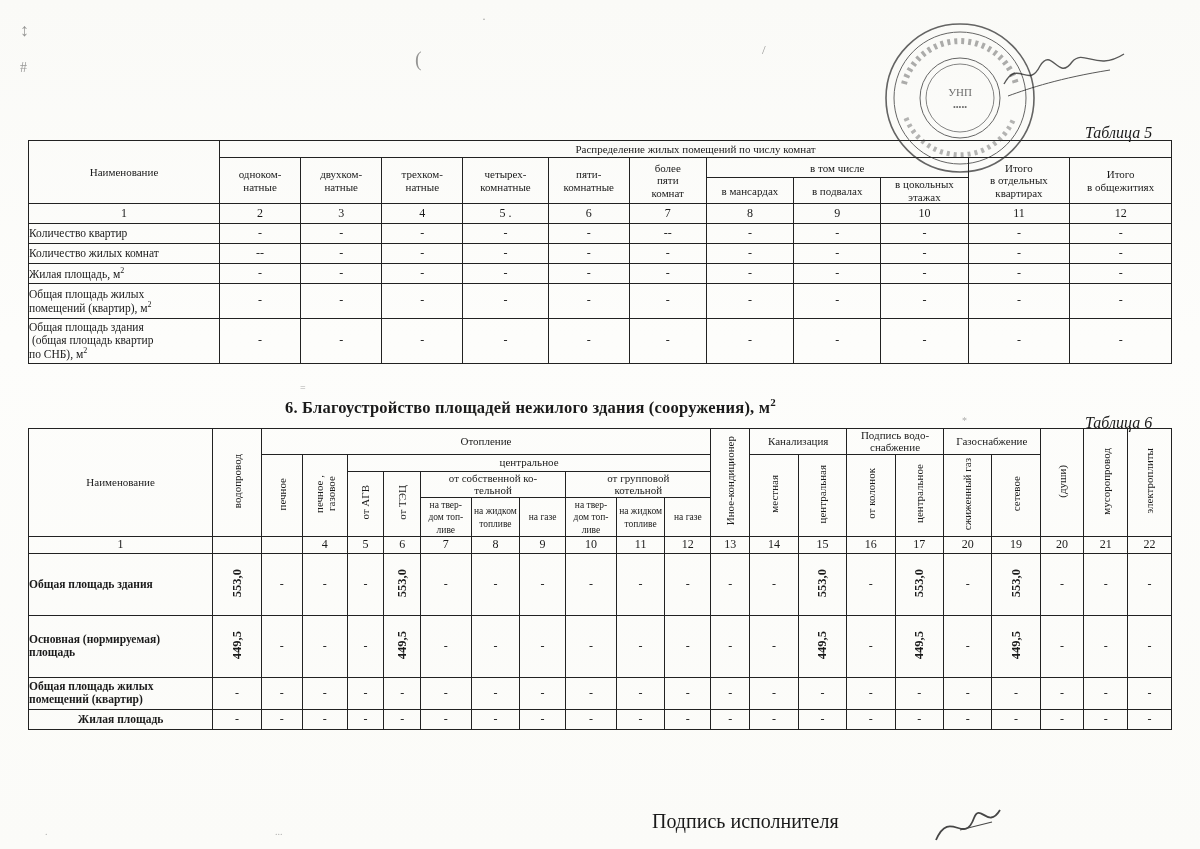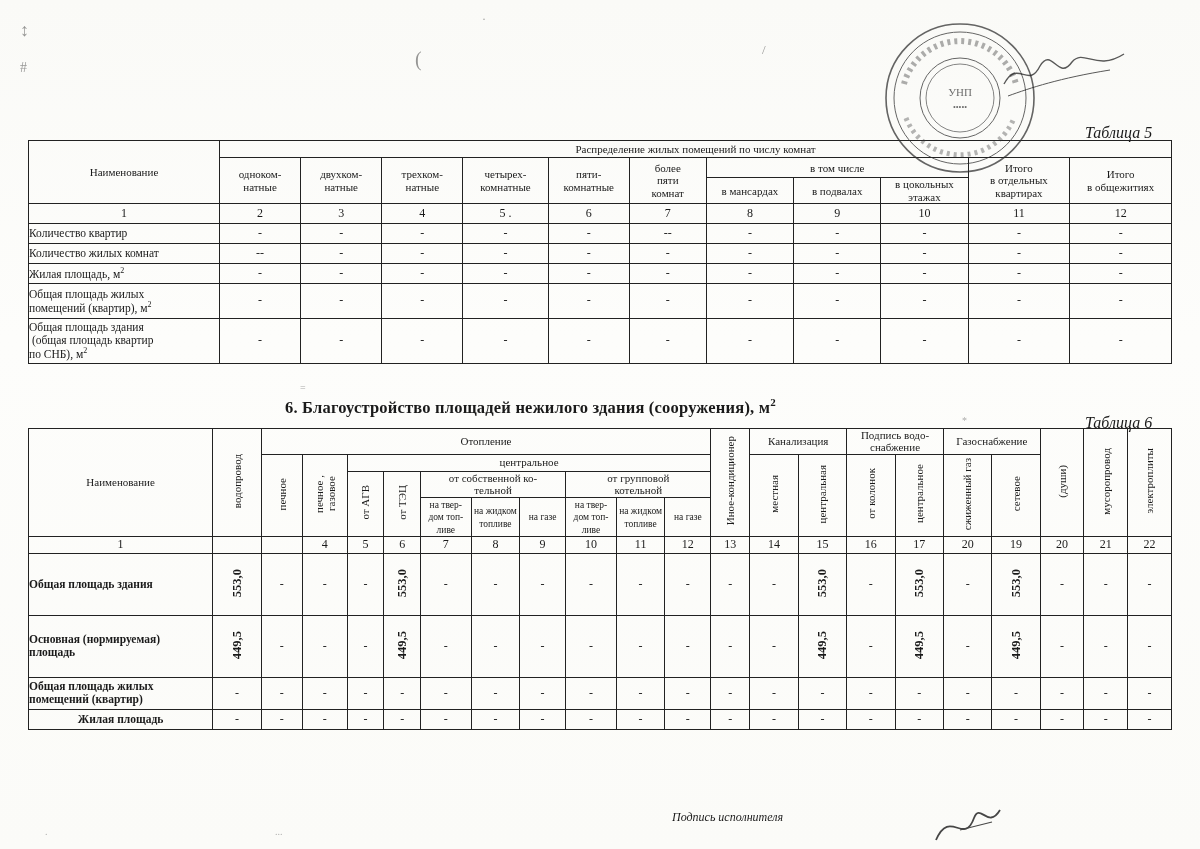--- a/index.html
+++ b/index.html
@@ -73,23 +73,22 @@
   #table5{left:28px;top:140px;width:1144px;}
   #table5 .rl{width:185px;}
   #table5 td{height:19px;}
 
   
   #table6{left:28px;top:428px;width:1144px;}
   #table6 td{height:16px;}
 
   
   .footer{
-    position:absolute;left:672px;top:810px;
-    font-size:12px;font-family:"Liberation Serif",serif;
-    font-style:italic;
+    position:absolute;left:652px;top:810px;
+    font-size:20px;font-family:"Liberation Serif",serif;
   }
   
   .stamp{
     position:absolute;left:880px;top:18px;width:160px;height:160px;
     pointer-events:none;opacity:.72;
   }
   .sign{
     position:absolute;left:930px;top:800px;width:120px;height:50px;opacity:.8;
   }
   .scribble{position:absolute;opacity:.5;}

